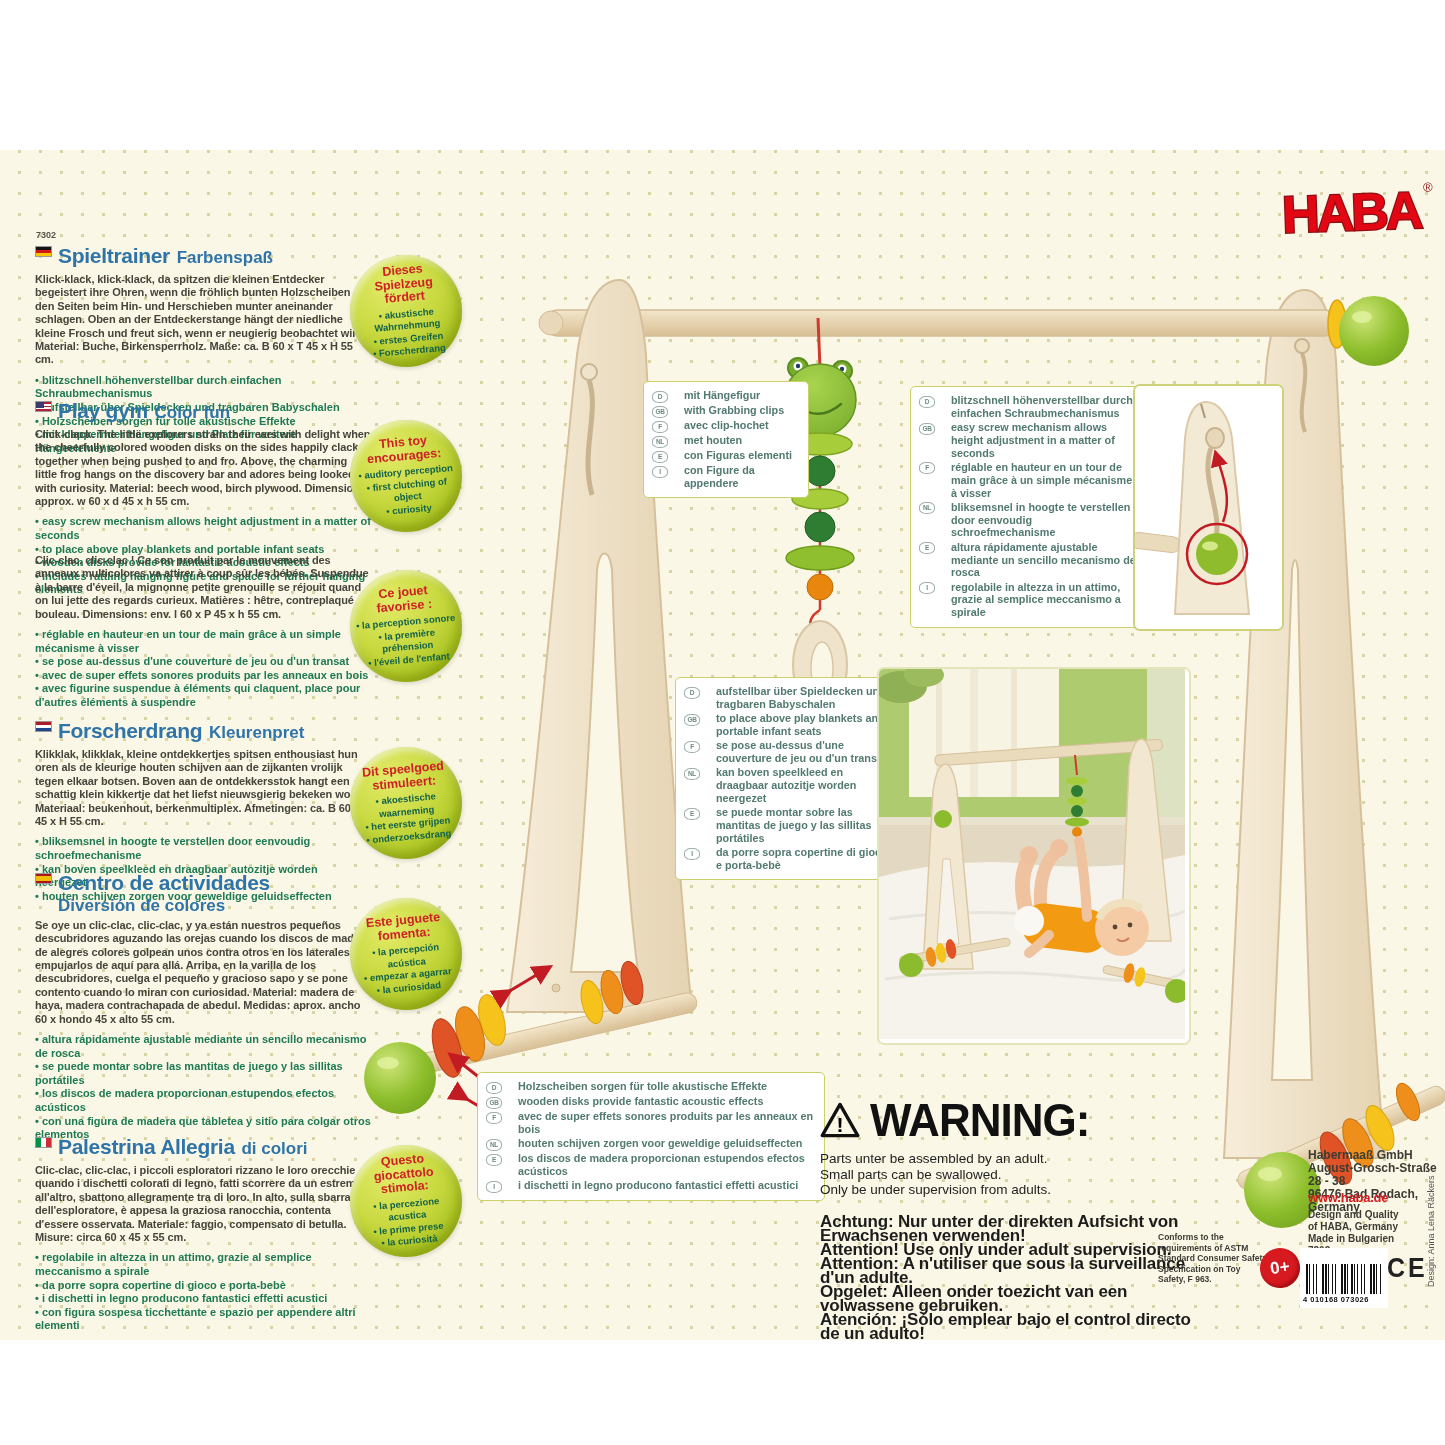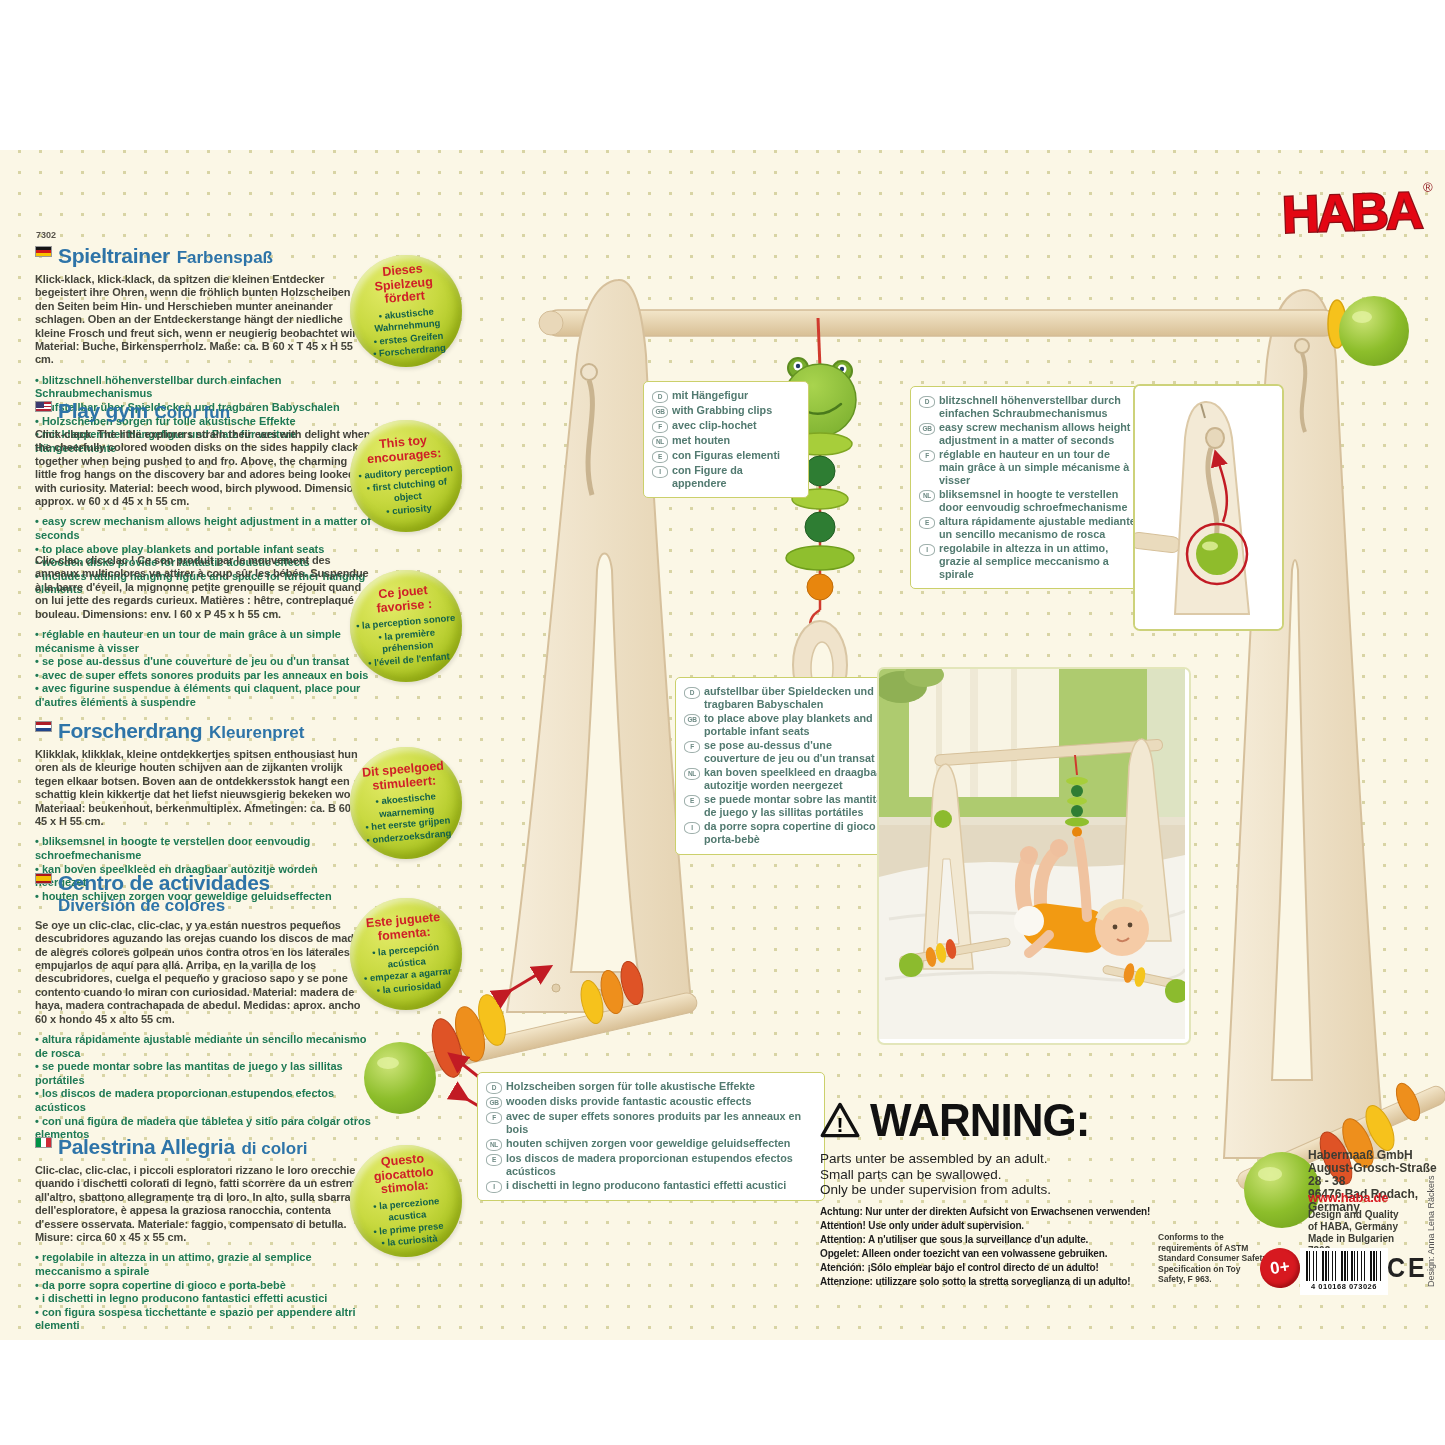--- a/index.html
+++ b/index.html
@@ -38,44 +38,44 @@
     box-shadow:inset -4px -6px 10px rgba(110,130,0,.45),inset 3px 4px 6px rgba(255,255,255,.55),1px 2px 4px rgba(0,0,0,.12);
     display:flex;align-items:center;justify-content:center;text-align:center}
   .badge-inner{transform:rotate(-5deg);width:100%;padding:0 6px}
   .badge-title{color:#cf2027;font-weight:800;font-size:12.5px;line-height:1.08}
   .badge-items{margin-top:3px;font-size:9.5px;font-weight:700;color:#14624a;line-height:1.32}
   .badge-items div::before{content:"• "}
 
   
   .callout{background:#fff;border:1.5px solid #cbd06b;border-radius:5px;padding:7px 8px 6px;
     font-size:10.8px;line-height:12.8px;color:#527a70;font-weight:600}
-  .co-item{display:flex;gap:4px;margin-bottom:1.5px}
+  .co-item{display:flex;gap:16px;margin-bottom:1.5px}
   .chip{flex:none;width:14px;height:10px;border:1px solid #9fb0ac;border-radius:7px/5px;font-size:6.5px;
     line-height:9px;text-align:center;color:#6d8a84;margin-top:1.5px;font-weight:700;letter-spacing:-0.3px}
   .co-text{flex:1}
 
   
   .inset{background:#fff;border:2px solid #cdd27a;border-radius:7px;overflow:hidden}
 
   
   .warning{left:820px;top:945px;width:378px;color:#111}
   .warn-head{display:flex;align-items:center;gap:10px}
   .warn-title{font-size:44px;font-weight:800;letter-spacing:-1px;transform:scaleY(1.05)}
   .warn-en{margin-top:6px;font-size:13.5px;line-height:15.6px;color:#222}
-  .warn-intl{margin-top:7px;font-size:10px;line-height:14px;font-weight:700;color:#1c1c1c;letter-spacing:-0.15px}
+  .warn-intl{margin-top:17px;font-size:17px;line-height:14px;font-weight:700;color:#1c1c1c;letter-spacing:-0.15px}
 
   
   .fc{left:1308px;top:999px;font-size:12px;line-height:13px;color:#3c3c34;font-weight:700}
   .website{left:1308px;top:1040px;font-size:13px;font-weight:700;color:#d81a21;letter-spacing:-0.2px}
   .origin{left:1308px;top:1059px;font-size:10px;line-height:12px;color:#3c3c34;font-weight:600}
   .astm{left:1158px;top:1082px;width:110px;font-size:8.5px;line-height:10.6px;color:#3c3c34;font-weight:600}
   .age{left:1260px;top:1098px;width:40px;height:40px;border-radius:50%;background:#d71920;color:#fff;
     display:flex;align-items:center;justify-content:center;font-weight:800;font-size:17px;transform:rotate(-8deg);
     box-shadow:inset -2px -3px 4px rgba(90,0,0,.4)}
-  .barcode-box{left:1300px;top:1098px;width:82px;height:44px;background:#fff;padding:3px 3px 0;text-align:center}
+  .barcode-box{left:1300px;top:1098px;width:82px;height:44px;background:#fff;padding:16px 3px 0;}
   .bars{width:76px;height:30px;margin:0 auto;
     background:repeating-linear-gradient(90deg,#111 0 1.5px,#fff 1.5px 3px,#111 3px 3.7px,#fff 3.7px 6.6px,#111 6.6px 8.2px,#fff 8.2px 9.6px)}
   .bc-digits{font-size:7.5px;letter-spacing:0.5px;color:#111;font-weight:700;margin-top:1px}
   .ce{left:1387px;top:1103px;font-size:25px;font-weight:700;color:#222;letter-spacing:3px;transform:scaleY(1.08)}
   .credit{left:1426px;top:1137px;width:140px;font-size:9px;color:#555;transform:rotate(-90deg);transform-origin:left top;white-space:nowrap}
 </style>
 </head>
 <body>
 
 <div class="panel">

